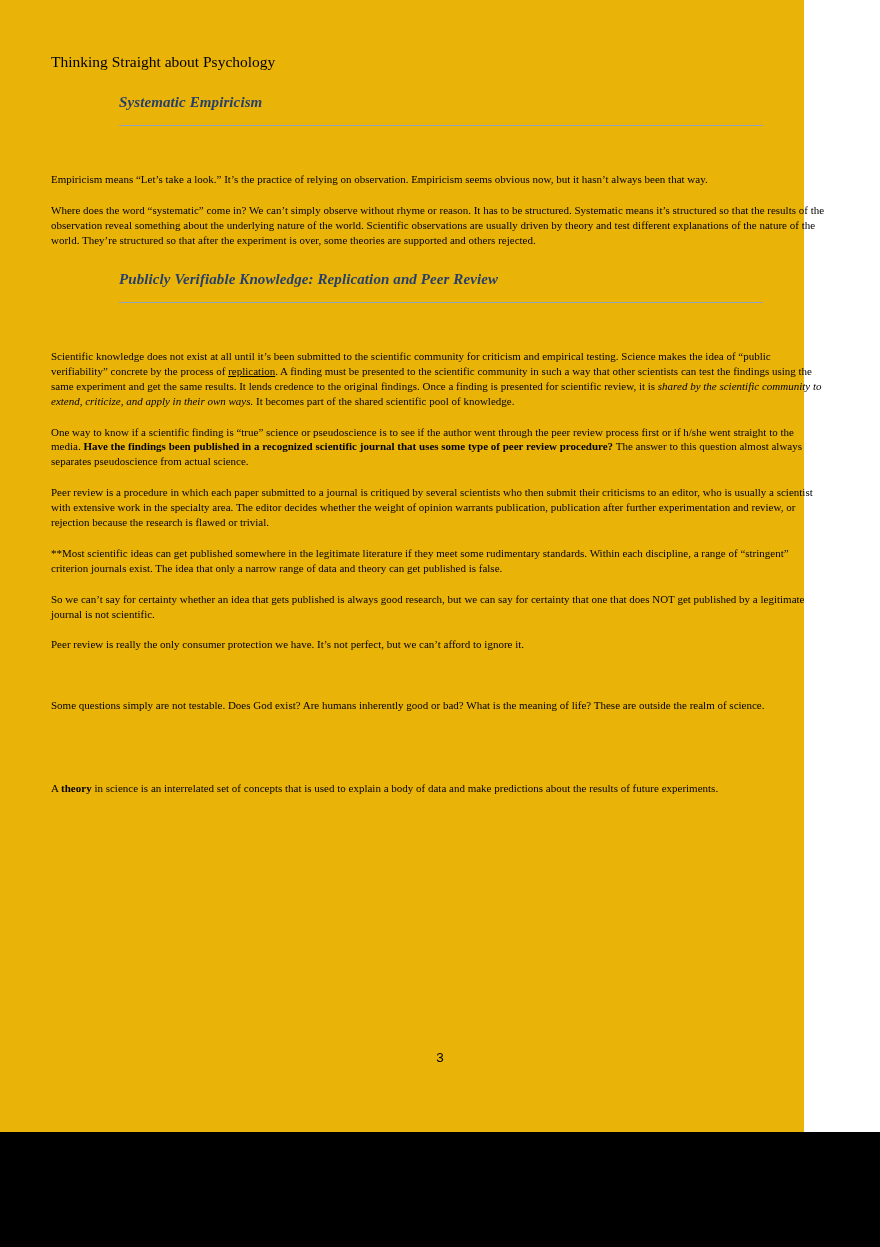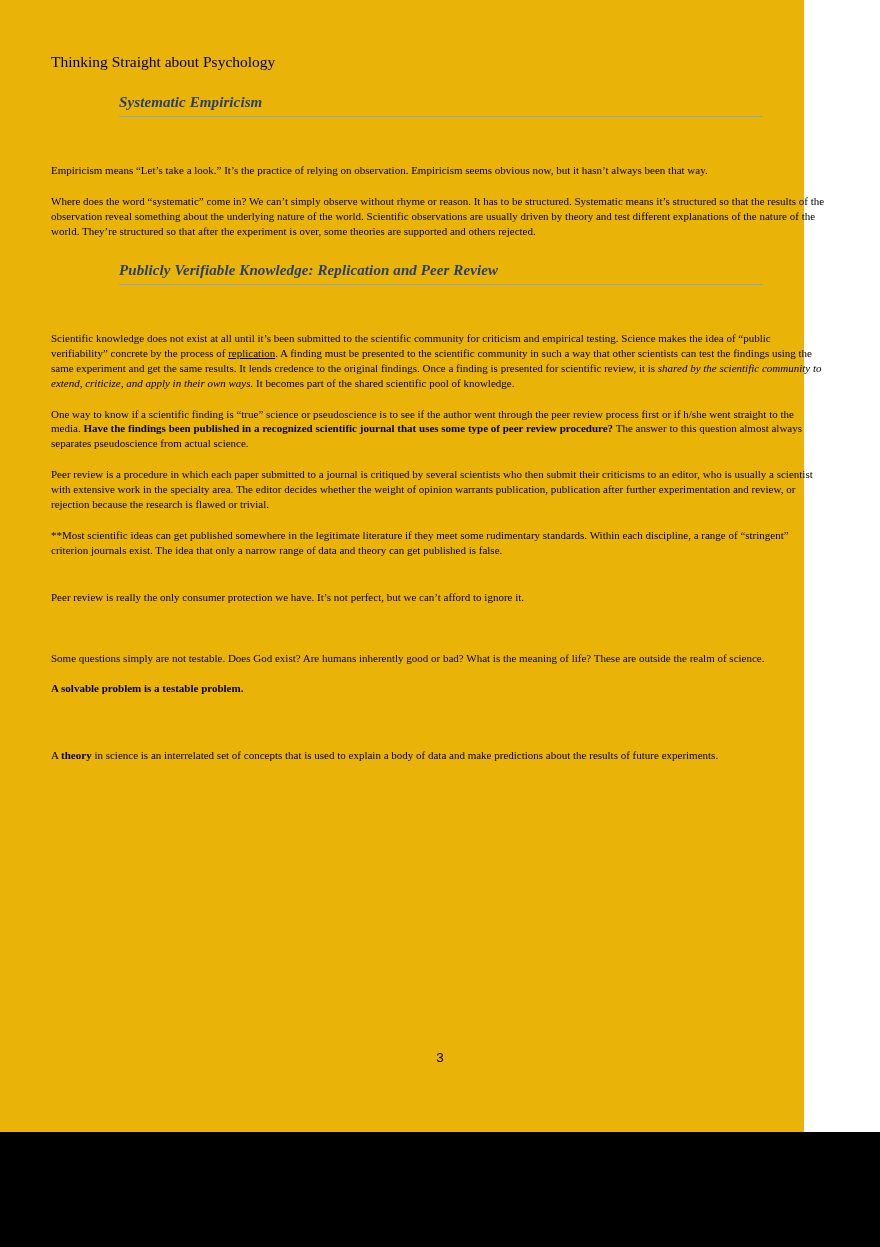--- a/index.html
+++ b/index.html
@@ -38,21 +38,21 @@
     line-height: 1.25;
     margin: 0 0 0 0;
   }
 
   
   .sub-heading {
     margin-left: 68px;
     width: 644px;
     margin-top: 22px;
     margin-bottom: 0;
-    padding-bottom: 5px;
+    padding-bottom: 14px;
     border-bottom: 1.3px solid #8FA3C4;
   }
   .sub-heading .sh-text {
     display: block;
     font-family: "Liberation Serif", "DejaVu Serif", serif;
     font-weight: bold;
     font-style: italic;
     font-size: 15px;
     letter-spacing: 0.1px;
     color: #27406B;
@@ -143,33 +143,33 @@
     <div class="gap-sm"></div>
 
     <p class="body-text">Peer review is a procedure in which each paper submitted to a journal is critiqued by several scientists who then submit their criticisms to an editor, who is usually a scientist with extensive work in the specialty area. The editor decides whether the weight of opinion warrants publication, publication after further experimentation and review, or rejection because the research is flawed or trivial.</p>
 
     <div class="gap-sm"></div>
 
     <p class="body-text">**Most scientific ideas can get published somewhere in the legitimate literature if they meet some rudimentary standards.  Within each discipline, a range of “stringent” criterion journals exist.  The idea that only a narrow range of data and theory can get published is false.</p>
 
     <div class="gap-sm"></div>
 
+    <p class="body-text">So we can’t say for certainty whether an idea that gets published is always good research, but we can say for certainty that one that does NOT get published by a legitimate journal is not scientific.</p>
 
     <div class="gap-sm"></div>
 
     <p class="body-text">Peer review is really the only consumer protection we have. It’s not perfect, but we can’t afford to ignore it.</p>
 
 
     <div class="gap-xxl"></div>
 
     <p class="body-text">Some questions simply are not testable.  Does God exist? Are humans inherently good or bad? What is the meaning of life? These are outside the realm of science.</p>
 
     <div class="gap-sm"></div>
 
-    <p class="body-text"><b>A solvable problem is a testable problem.</b></p>
 
     <div class="gap-lg"></div>
 
 
     <div class="gap-md"></div>
 
     <p class="body-text"><span>A </span><b>theory</b><span> in science is an interrelated set of concepts that is used to explain a body of data and make predictions about the results of future experiments.</span></p>
 
   </div>
 

